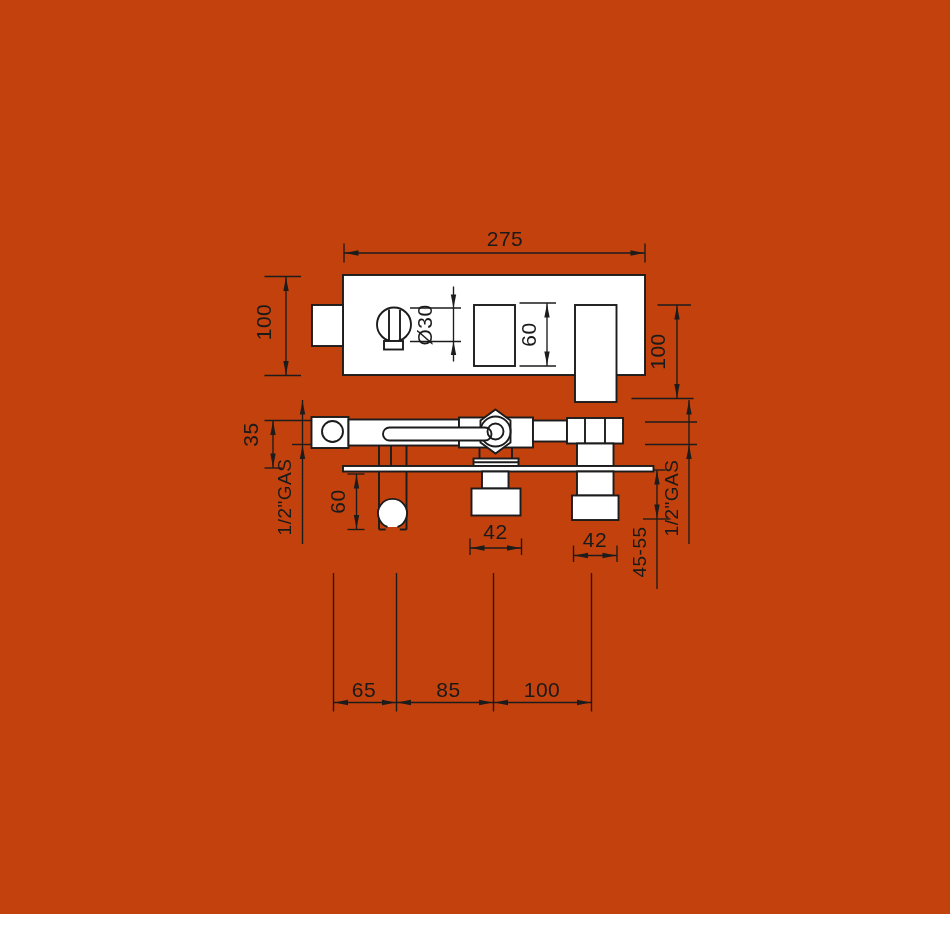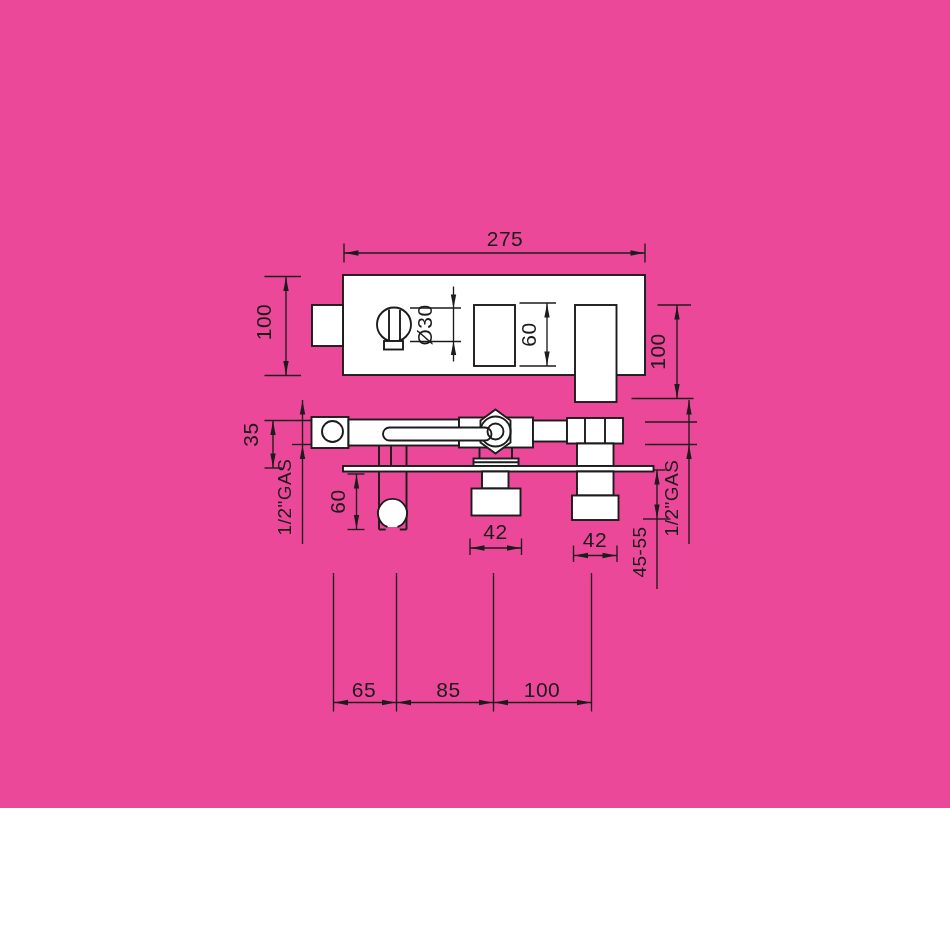--- a/index.html
+++ b/index.html
@@ -1,19 +1,19 @@
 <!DOCTYPE html>
 <html><head>
 <meta charset="utf-8">
 <style>
   html, body { margin: 0; padding: 0; background: #ffffff; }
   .canvas {
     position: relative;
-    width: 950px; height: 808px;
-    background: #ec4899;
+    width: 950px; height: 914px;
+    background: #c2410c;
     font-family: "Liberation Sans", sans-serif;
   }
   svg { display: block; }
   .obj  { stroke: #1c1c1c; stroke-width: 1.9; fill: none; stroke-linecap: butt; }
   .objw { stroke: #1c1c1c; stroke-width: 1.9; fill: #ffffff; }
   .dim  { stroke: #1c1c1c; stroke-width: 1.35; fill: none; }
   .arr  { fill: #1c1c1c; stroke: none; }
   .dtxt { fill: #1a1a1a; font-size: 21px; letter-spacing: 0.5px; }
   .stxt { fill: #1a1a1a; font-size: 19px; letter-spacing: 0.5px; }
   text { font-family: "Liberation Sans", sans-serif; }

